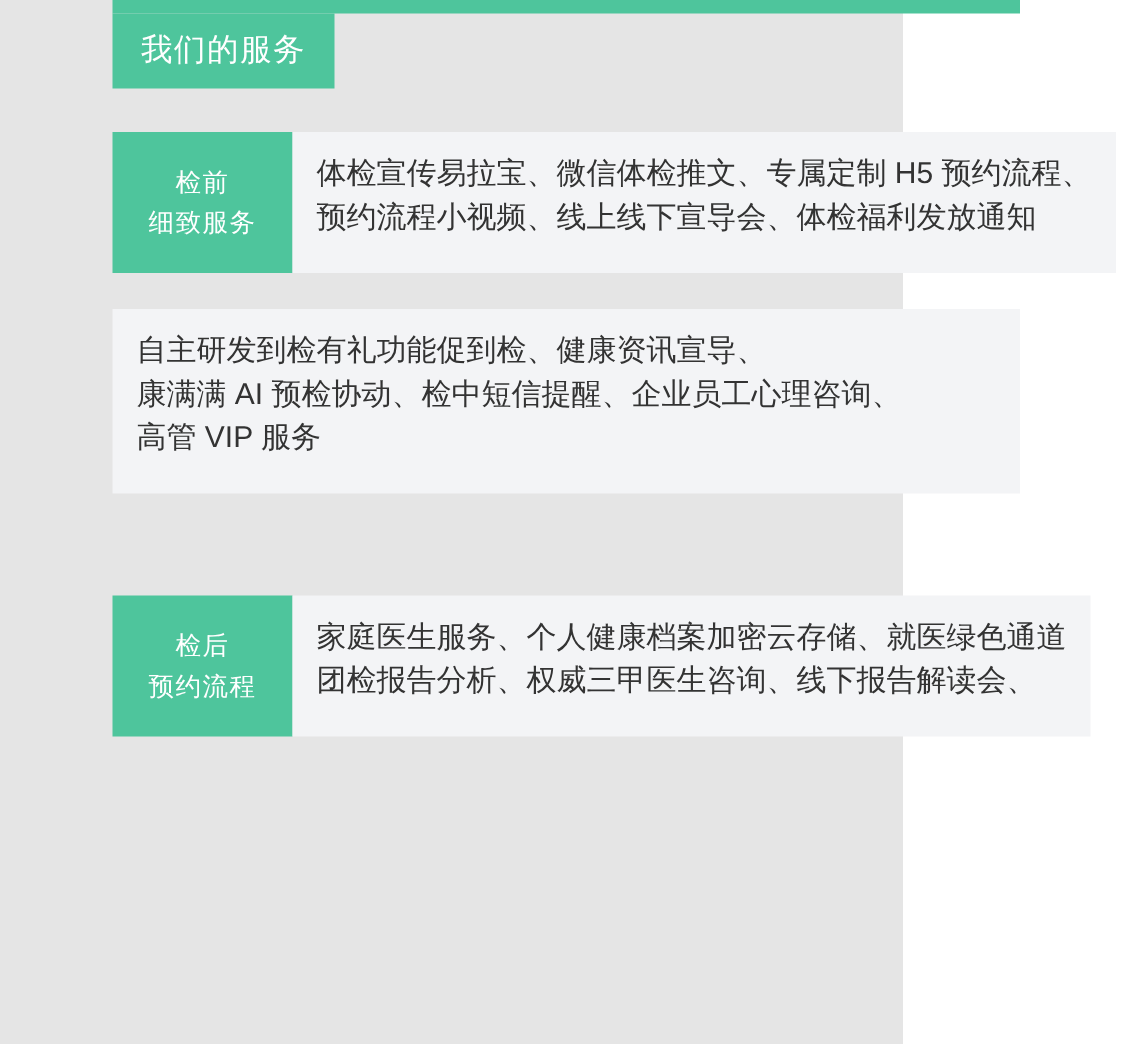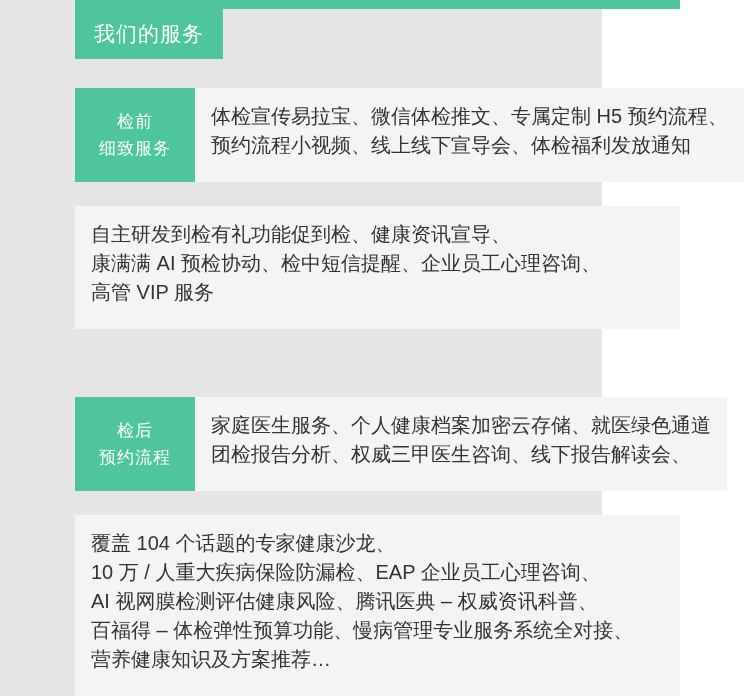--- a/index.html
+++ b/index.html
@@ -123,23 +123,16 @@
         <span>检后</span>
         <span>预约流程</span>
       </div>
       <div class="card-body">
         <div class="line">家庭医生服务、个人健康档案加密云存储、就医绿色通道</div>
         <div class="line">团检报告分析、权威三甲医生咨询、线下报告解读会、</div>
       </div>
     </div>
 
     <div class="card card-4">
-      <div class="card-body">
-        <div class="line">覆盖 104 个话题的专家健康沙龙、</div>
-        <div class="line">10 万 / 人重大疾病保险防漏检、EAP 企业员工心理咨询、</div>
-        <div class="line">AI 视网膜检测评估健康风险、腾讯医典 – 权威资讯科普、</div>
-        <div class="line">百福得 – 体检弹性预算功能、慢病管理专业服务系统全对接、</div>
-        <div class="line">营养健康知识及方案推荐…</div>
-      </div>
     </div>
 
   </div>
 </div>
 
 </body></html>

